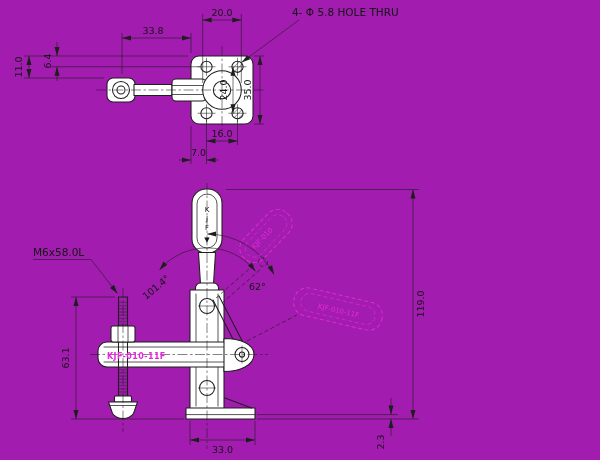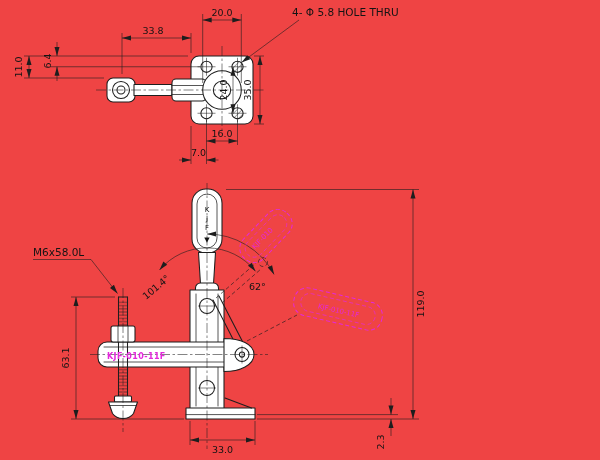--- a/index.html
+++ b/index.html
@@ -1,16 +1,16 @@
 <!DOCTYPE html>
 <html><head>
 <meta charset="utf-8">
 <style>
   html,body{margin:0;padding:0;background:#ffffff;}
-  .canvas{width:600px;height:460px;position:relative;background:#ef4444;overflow:hidden;}
+  .canvas{width:600px;height:460px;position:relative;background:#a21caf;overflow:hidden;}
   svg{font-family:"DejaVu Sans","Liberation Sans",sans-serif;}
   .geo{fill:none;stroke-width:1.05;stroke-linejoin:round;stroke-linecap:round;}
   .w{fill:#ffffff;}
   .i{stroke-width:0.75;fill:none;}
   .dim{stroke-width:0.6;fill:none;}
   .cl{stroke-width:0.55;fill:none;stroke-dasharray:10 2.5 2.5 2.5;}
   .thin{stroke-width:0.55;fill:none;}
   .dash{stroke-width:0.95;fill:none;stroke-dasharray:4 2.6;}
   .dashi{stroke-width:0.65;fill:none;stroke-dasharray:4 2.6;}
   .t{font-size:9.5px;fill:#141414;stroke:none;}

